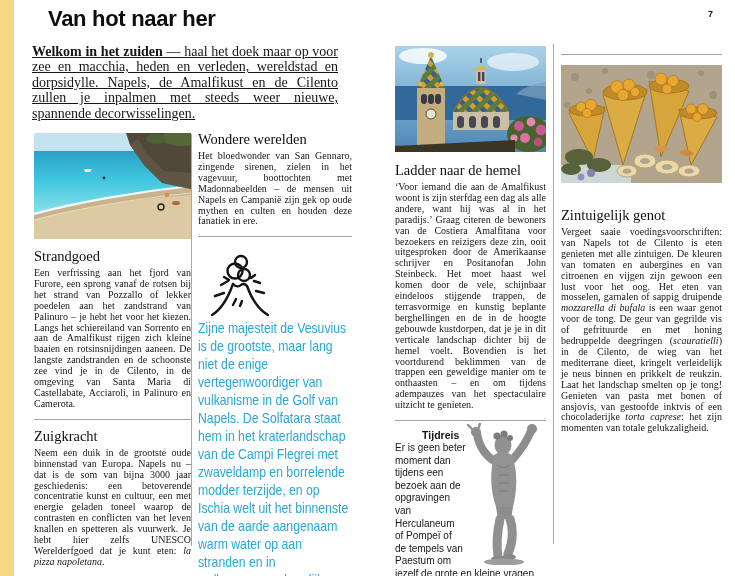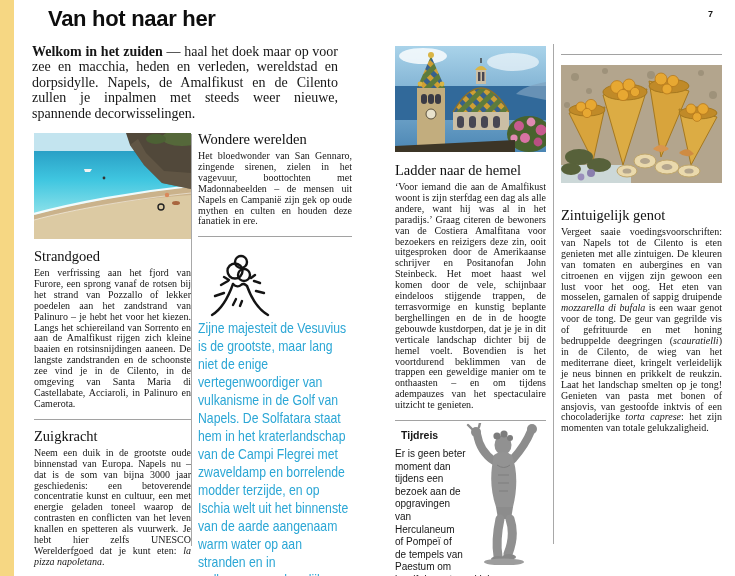--- a/index.html
+++ b/index.html
@@ -10,21 +10,21 @@
   .spine{position:absolute;left:0;top:0;width:14px;height:576px;background:#f6d783;}
   .pagenum{position:absolute;left:708px;top:9px;font-family:"Liberation Sans",sans-serif;
     font-size:9px;font-weight:bold;color:#111;}
   h1.title{
     position:absolute;left:48px;top:6px;margin:0;
     font-family:"Liberation Sans",sans-serif;font-weight:bold;font-size:22px;
     letter-spacing:-0.3px;color:#0d0d0d;
   }
   .intro{
     position:absolute;left:32px;top:44px;width:306px;margin:0;
-    font-size:14px;line-height:15.4px;text-align:justify;hyphens:auto;
+    font-size:14px;line-height:15.4px;text-align:justify;hyphens:auto;text-decoration:underline;
   }
   .col{position:absolute;font-size:10px;line-height:10.9px;}
   .col p{margin:0;text-align:justify;hyphens:auto;}
   .col h2{font-family:"Liberation Serif",serif;font-size:14.5px;line-height:16px;
     font-weight:normal;margin:0 0 4px 0;color:#0f0f0f;text-align:left;}
   .col1{left:34px;top:133px;width:157px;}
   .col2{left:198px;top:131px;width:154px;}
   .col3{left:395px;top:46px;width:151px;}
   .col4{left:561px;top:42px;width:161px;}
   .vrule{position:absolute;width:1px;background:#a8a8a8;}
@@ -37,21 +37,21 @@
   .col2 .volcano{margin:16px 0 0 10px;display:block;}
   .cyan{
     font-family:"Liberation Sans",sans-serif;color:#2ba6d5;
     font-size:15px;line-height:18px;width:188px;margin-top:15px;
     transform:scaleX(0.815);transform-origin:0 0;
     text-align:left !important;font-weight:normal;letter-spacing:0;
   }
   .col3 h2{margin-top:10px;}
   .tijdreis{font-family:"Liberation Sans",sans-serif;font-size:10px;line-height:12.6px;}
   .tijdreis h3{font-family:"Liberation Sans",sans-serif;font-size:10.5px;line-height:13px;
-    margin:6px;font-weight:bold;}
+    margin:0;font-weight:bold;text-align:center;}
   .tijdreis p{text-align:left;}
   .statue{
     float:right;width:100px;height:142px;margin:-6px -6px 0 2px;
     shape-outside:polygon(42% 0%, 100% 0%, 100% 100%, 24% 100%, 8% 62%, 30% 28%);
   }
   .quote{
     margin:0;font-size:19px;line-height:21.2px;text-align:left !important;
     letter-spacing:-0.2px;color:#111;hyphens:auto;
   }
   .col4 .rule{margin:12px 0 10px 0;}

